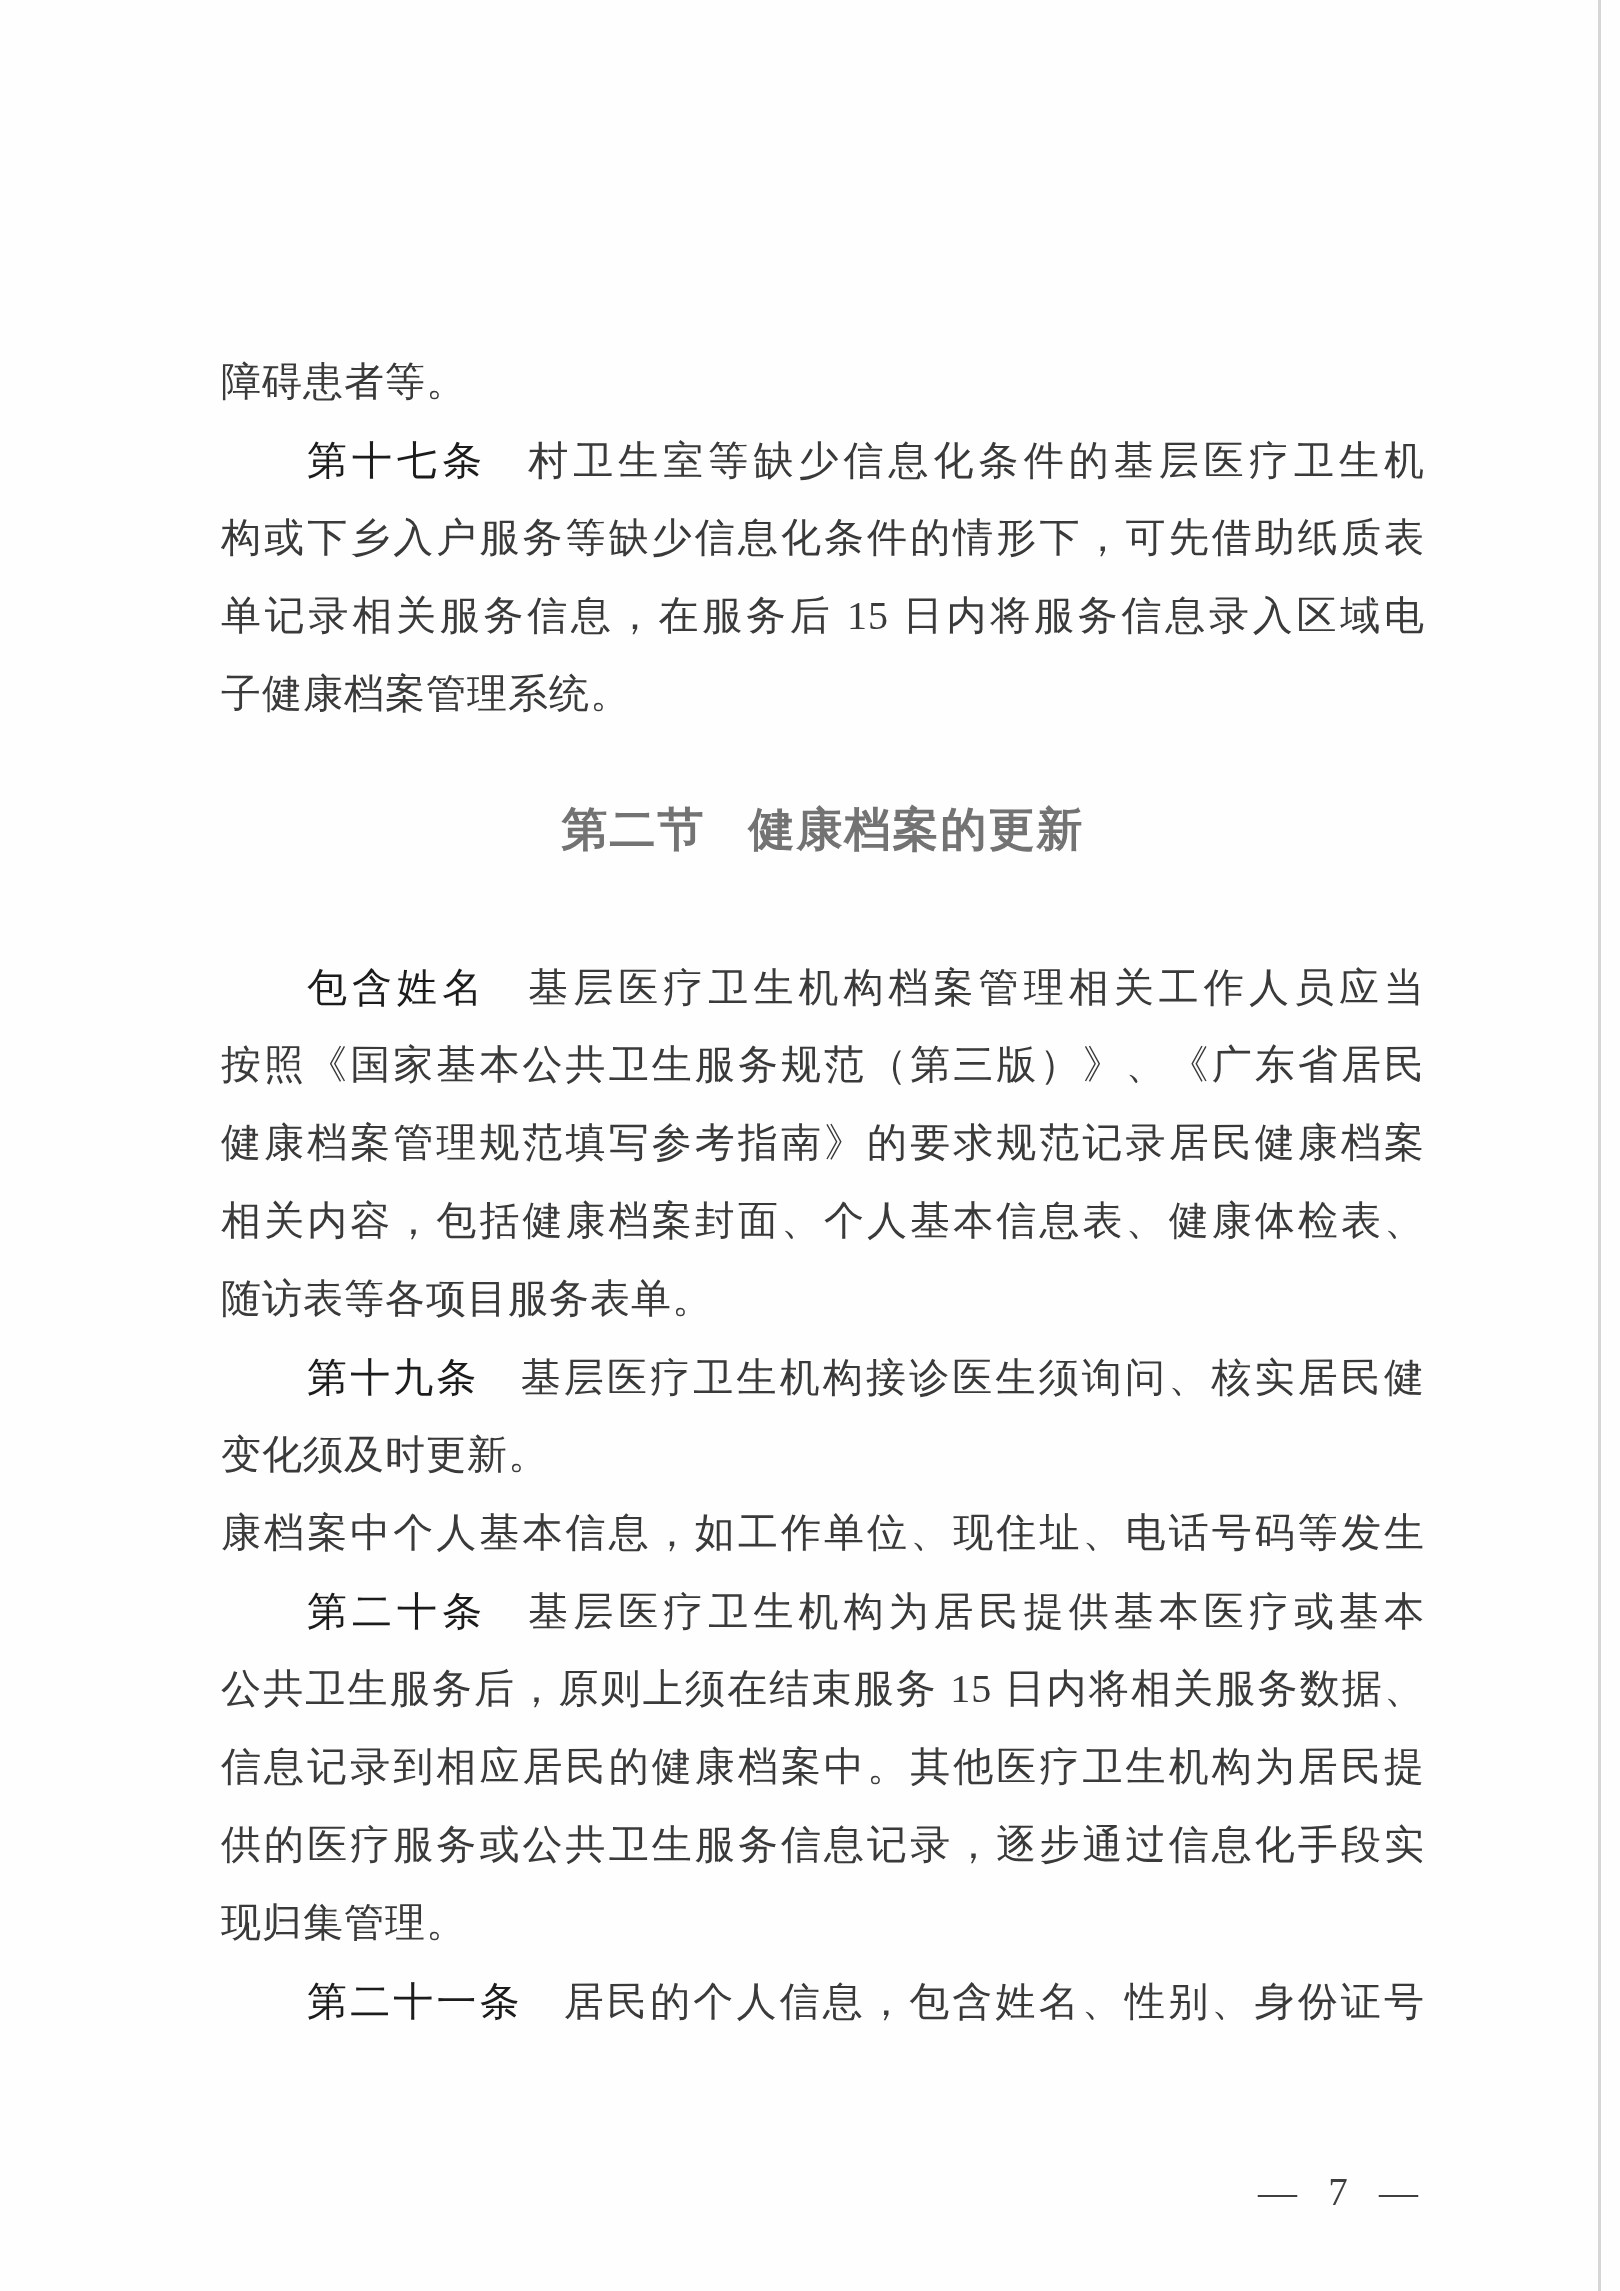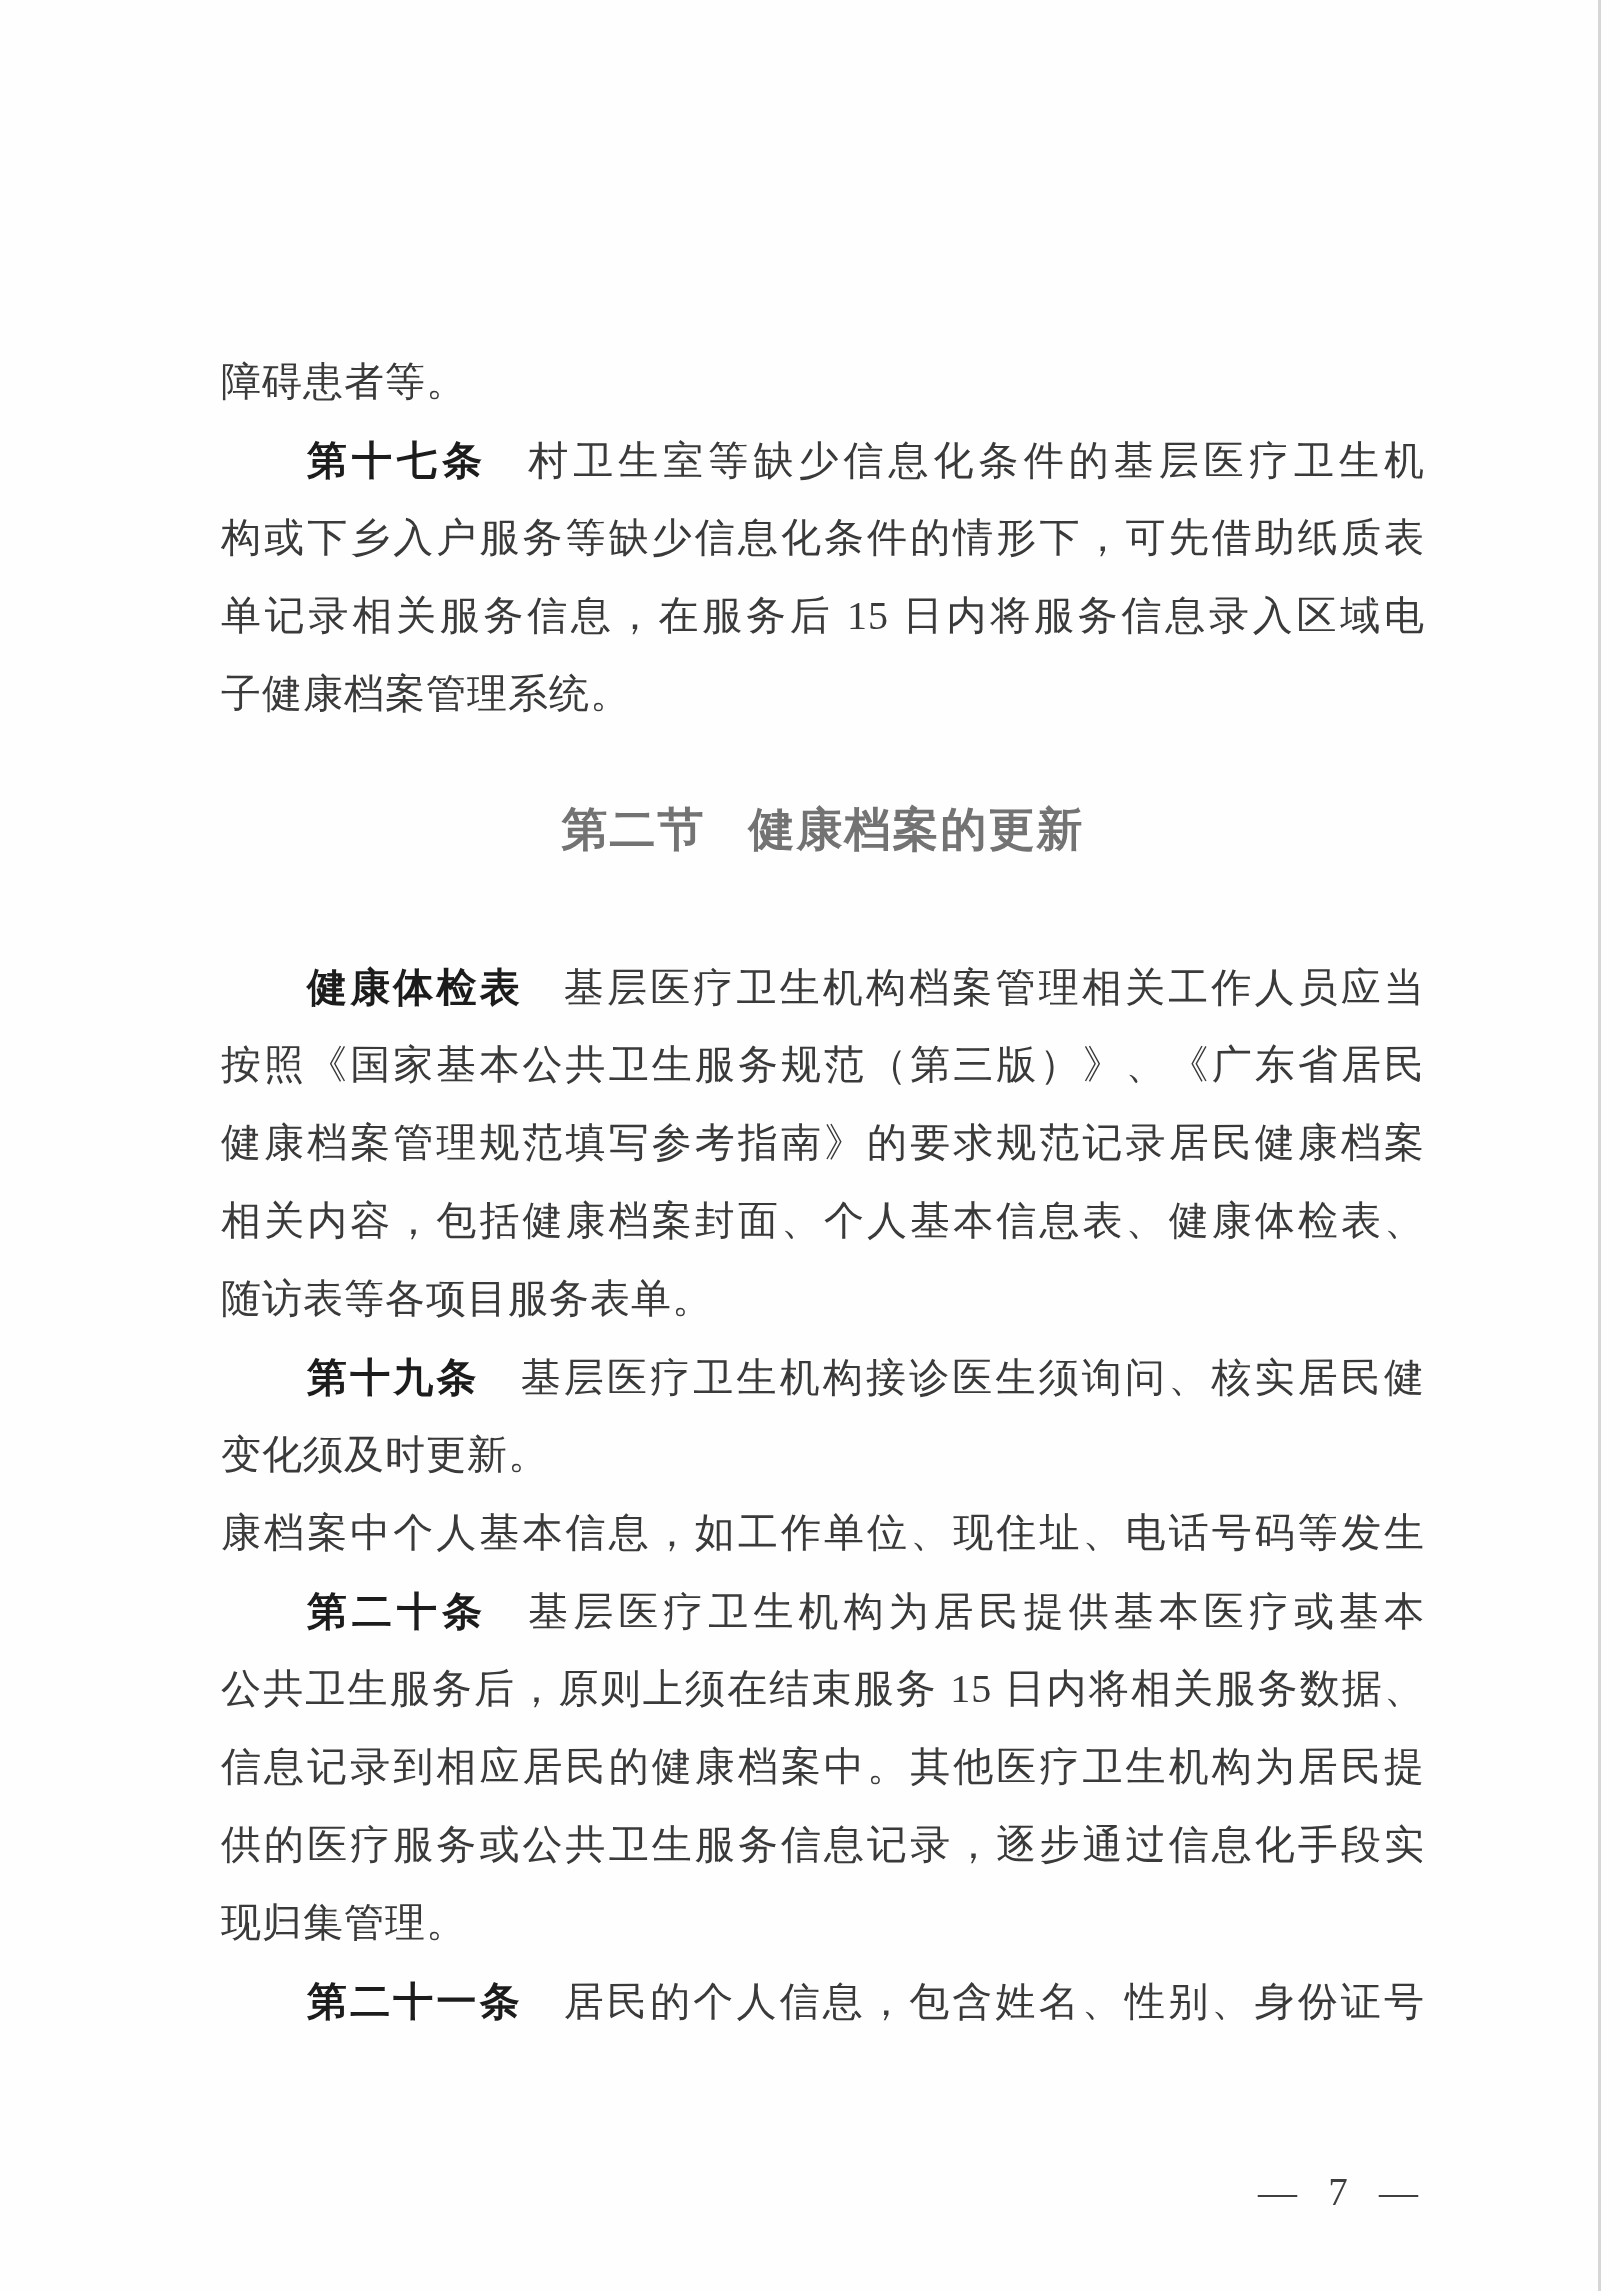--- a/index.html
+++ b/index.html
@@ -34,21 +34,21 @@
     text-align-last: justify;
     text-justify: inter-character;
   }
 
   .line.end { text-align: left; }
 
   .line.indent { text-indent: 86px; }
 
   .term {
     font-family: "Liberation Sans", "DejaVu Sans", sans-serif;
-    font-weight: 700;
+    font-weight: 400;
     color: #1c1c1c;
     margin-right: 41px;
   }
 
   .section-heading {
     margin: 57px 0 80px 0;
     height: 78px;
     line-height: 78px;
     text-align: center;
     font-family: "Liberation Sans", "DejaVu Sans", sans-serif;
@@ -91,21 +91,21 @@
 
     <div class="line end">障碍患者等。</div>
 
     <div class="line full indent"><span class="term">第十七条</span><span>村卫生室等缺少信息化条件的基层医疗卫生机</span></div>
     <div class="line full">构或下乡入户服务等缺少信息化条件的情形下，可先借助纸质表</div>
     <div class="line full">单记录相关服务信息，在服务后 15 日内将服务信息录入区域电</div>
     <div class="line end">子健康档案管理系统。</div>
 
     <div class="section-heading"><span class="sh-num">第二节</span><span>健康档案的更新</span></div>
 
-    <div class="line full indent"><span class="term">健康体检表</span><span>基层医疗卫生机构档案管理相关工作人员应当</span></div>
+    <div class="line full indent"><span class="term">包含姓名</span><span>基层医疗卫生机构档案管理相关工作人员应当</span></div>
     <div class="line full">按照《国家基本公共卫生服务规范（第三版）》、《广东省居民</div>
     <div class="line full">健康档案管理规范填写参考指南》的要求规范记录居民健康档案</div>
     <div class="line full">相关内容，包括健康档案封面、个人基本信息表、健康体检表、</div>
     <div class="line end">随访表等各项目服务表单。</div>
 
     <div class="line full indent"><span class="term">第十九条</span><span>基层医疗卫生机构接诊医生须询问、核实居民健</span></div>
     <div class="line end">变化须及时更新。</div>
     <div class="line full">康档案中个人基本信息，如工作单位、现住址、电话号码等发生</div>
 
     <div class="line full indent"><span class="term">第二十条</span><span>基层医疗卫生机构为居民提供基本医疗或基本</span></div>

